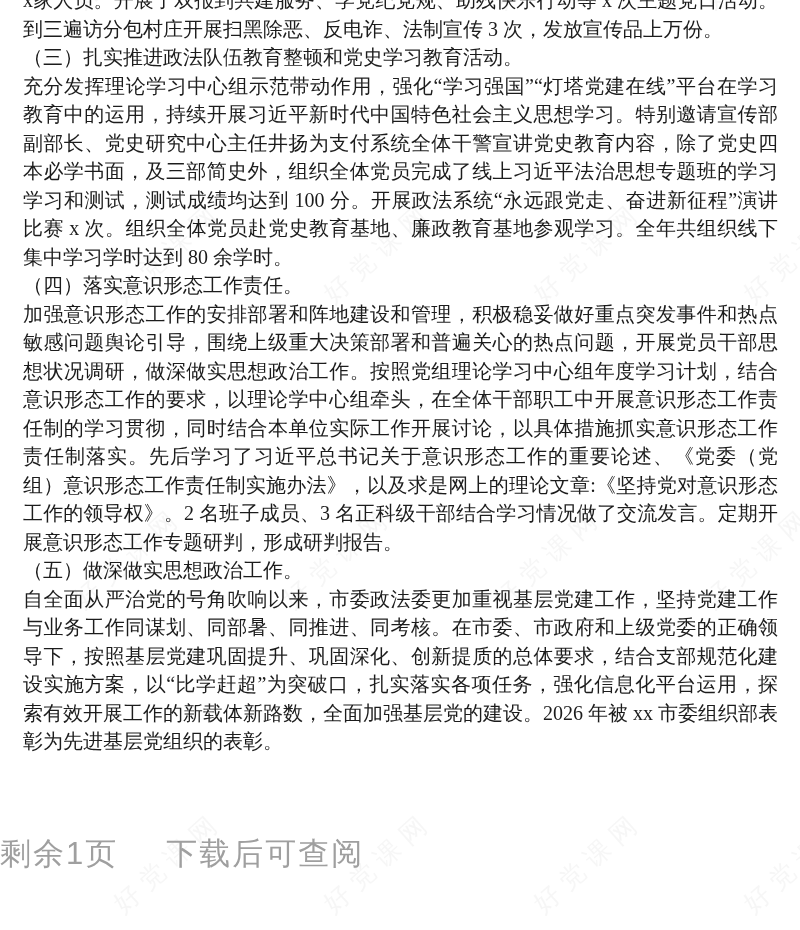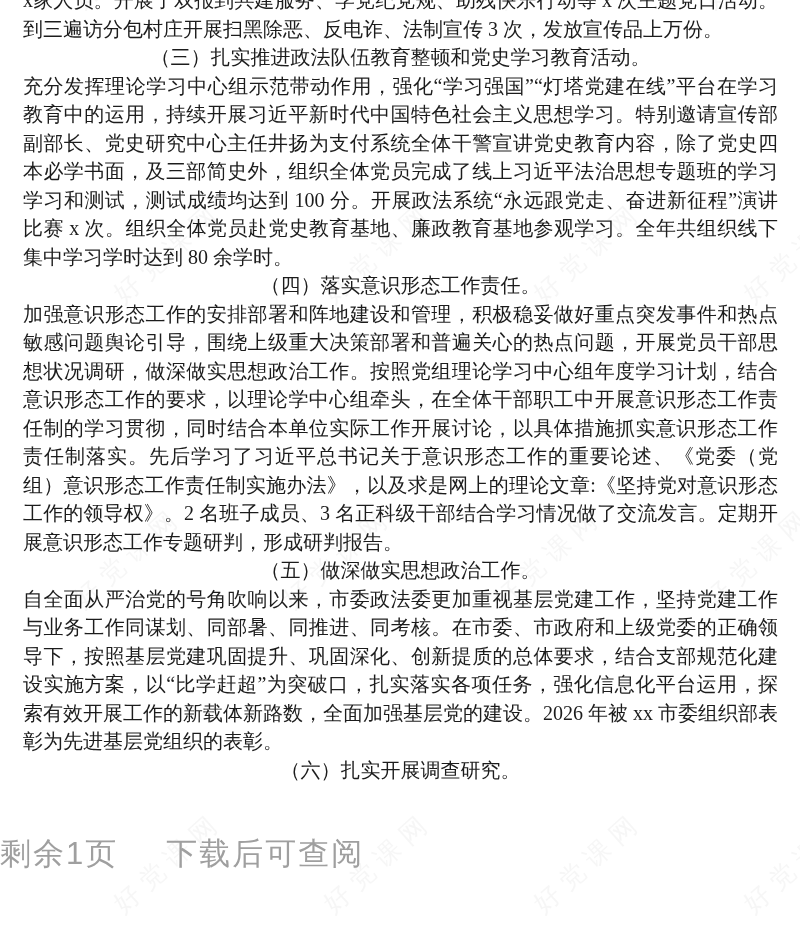--- a/index.html
+++ b/index.html
@@ -16,21 +16,21 @@
     left: 23px;
     top: -14px;
     width: 755px;
     font-size: 20px;
     line-height: 28.5px;
     color: #1c1c1c;
     text-align: justify;
     z-index: 2;
   }
   .doc p { margin: 0; padding: 0; }
-  .doc .heading { text-align: center; }
+  .doc .heading { text-align: left; }
   .watermark-layer {
     position: absolute;
     inset: 0;
     z-index: 1;
     pointer-events: none;
   }
   .wm {
     position: absolute;
     font-size: 26px;
     letter-spacing: 8px;
@@ -79,20 +79,19 @@
     </div>
 
   <div class="doc">
       <p class="para">x家人员。开展了双报到共建服务、学党纪党规、助残快乐行动等 x 次主题党日活动。到三遍访分包村庄开展扫黑除恶、反电诈、法制宣传 3 次，发放宣传品上万份。</p>
       <p class="heading">（三）扎实推进政法队伍教育整顿和党史学习教育活动。</p>
       <p class="para">充分发挥理论学习中心组示范带动作用，强化“学习强国”“灯塔党建在线”平台在学习教育中的运用，持续开展习近平新时代中国特色社会主义思想学习。特别邀请宣传部副部长、党史研究中心主任井扬为支付系统全体干警宣讲党史教育内容，除了党史四本必学书面，及三部简史外，组织全体党员完成了线上习近平法治思想专题班的学习学习和测试，测试成绩均达到 100 分。开展政法系统“永远跟党走、奋进新征程”演讲比赛 x 次。组织全体党员赴党史教育基地、廉政教育基地参观学习。全年共组织线下集中学习学时达到 80 余学时。</p>
       <p class="heading">（四）落实意识形态工作责任。</p>
       <p class="para">加强意识形态工作的安排部署和阵地建设和管理，积极稳妥做好重点突发事件和热点敏感问题舆论引导，围绕上级重大决策部署和普遍关心的热点问题，开展党员干部思想状况调研，做深做实思想政治工作。按照党组理论学习中心组年度学习计划，结合意识形态工作的要求，以理论学中心组牵头，在全体干部职工中开展意识形态工作责任制的学习贯彻，同时结合本单位实际工作开展讨论，以具体措施抓实意识形态工作责任制落实。先后学习了习近平总书记关于意识形态工作的重要论述、《党委（党组）意识形态工作责任制实施办法》，以及求是网上的理论文章:《坚持党对意识形态工作的领导权》。2 名班子成员、3 名正科级干部结合学习情况做了交流发言。定期开展意识形态工作专题研判，形成研判报告。</p>
       <p class="heading">（五）做深做实思想政治工作。</p>
       <p class="para">自全面从严治党的号角吹响以来，市委政法委更加重视基层党建工作，坚持党建工作与业务工作同谋划、同部暑、同推进、同考核。在市委、市政府和上级党委的正确领导下，按照基层党建巩固提升、巩固深化、创新提质的总体要求，结合支部规范化建设实施方案，以“比学赶超”为突破口，扎实落实各项任务，强化信息化平台运用，探索有效开展工作的新载体新路数，全面加强基层党的建设。2026 年被 xx 市委组织部表彰为先进基层党组织的表彰。</p>
-      <p class="heading">（六）扎实开展调查研究。</p>
     </div>
 
   <div class="footer-note">
     <span>剩余1页</span><span class="gap"></span><span>下载后可查阅</span>
   </div>
 
 </div>
 
 </body></html>

